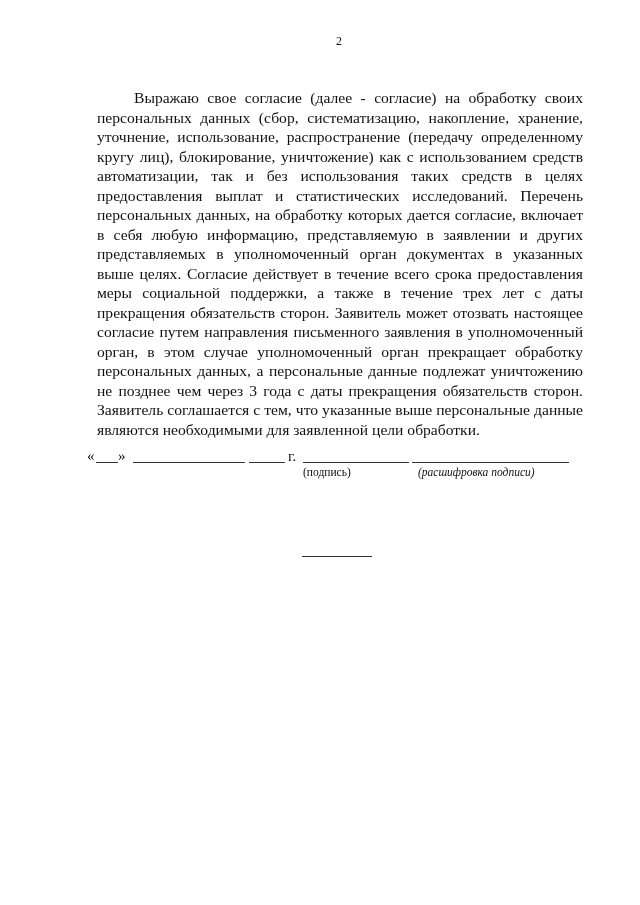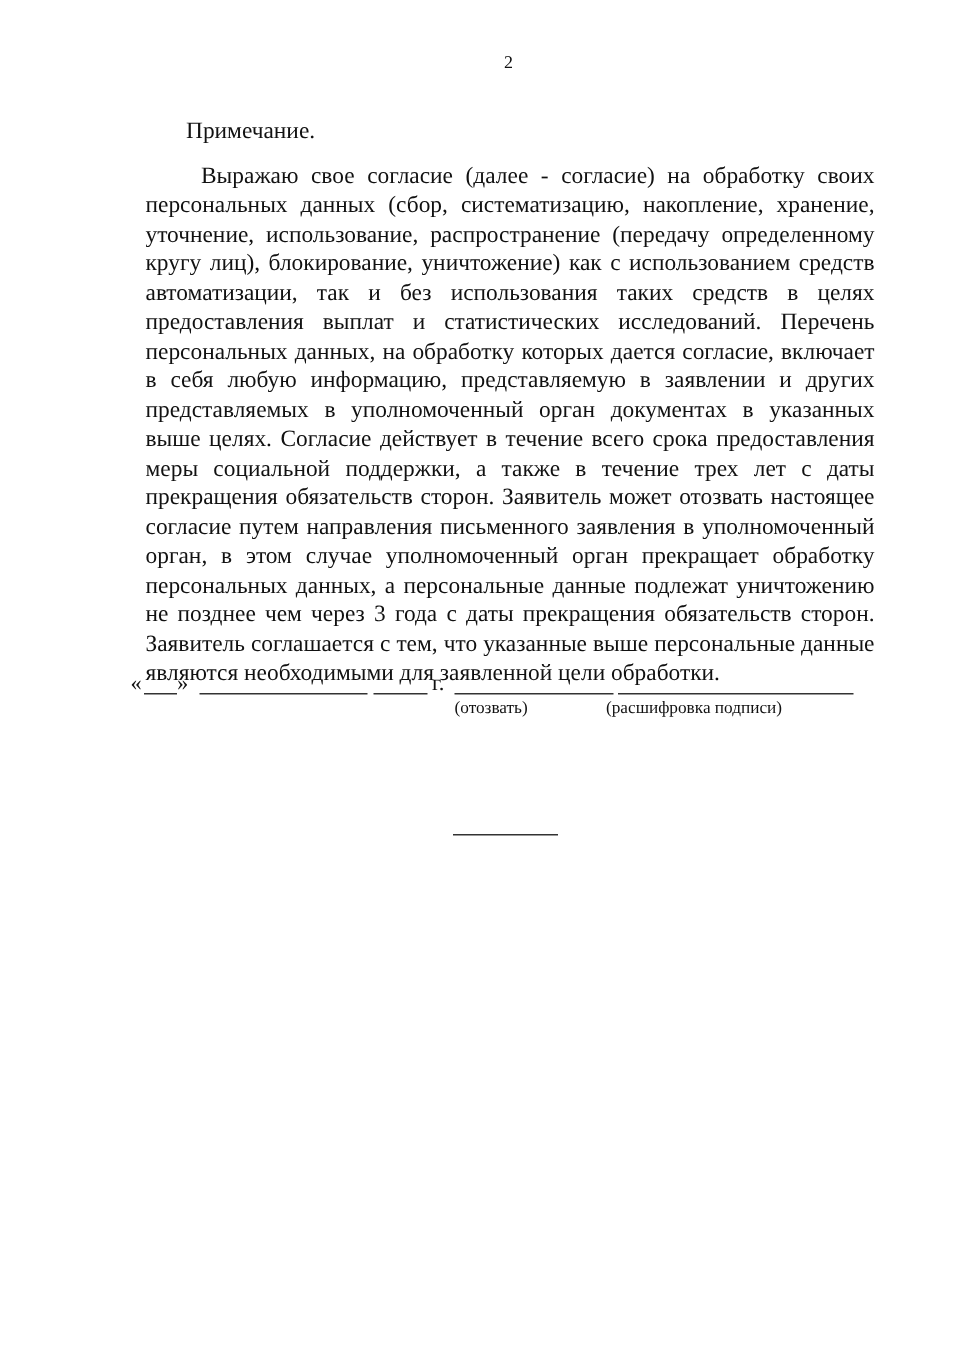--- a/index.html
+++ b/index.html
@@ -69,31 +69,30 @@
     width: 70px;
     border-bottom: 1px solid #333;
   }
 </style>
 </head>
 <body>
 
 <div class="page-number">2</div>
 
 <div class="note-block">
-  <p class="note-title">Примечание.</p>
   <p class="note-body">Выражаю свое согласие (далее - согласие) на обработку своих персональных данных (сбор, систематизацию, накопление, хранение, уточнение, использование, распространение (передачу определенному кругу лиц), блокирование, уничтожение) как с использованием средств автоматизации, так и без использования таких средств в целях предоставления выплат и статистических исследований. Перечень персональных данных, на обработку которых дается согласие, включает в себя любую информацию, представляемую в заявлении и других представляемых в уполномоченный орган документах в указанных выше целях. Согласие действует в течение всего срока предоставления меры социальной поддержки, а также в течение трех лет с даты прекращения обязательств сторон. Заявитель может отозвать настоящее согласие путем направления письменного заявления в уполномоченный орган, в этом случае уполномоченный орган прекращает обработку персональных данных, а персональные данные подлежат уничтожению не позднее чем через 3 года с даты прекращения обязательств сторон. Заявитель соглашается с тем, что указанные выше персональные данные являются необходимыми для заявленной цели обработки.</p>
 </div>
 
 <div class="signature-row">
   <span class="sig-item" style="left:0px;">«</span>
   <span class="line" style="left:9px; top:14px; width:22px;"></span>
   <span class="sig-item" style="left:31px;">»</span>
   <span class="line" style="left:46px; top:14px; width:112px;"></span>
   <span class="line" style="left:162px; top:14px; width:36px;"></span>
   <span class="sig-item" style="left:201px;">г.</span>
   <span class="line" style="left:216px; top:14px; width:106px;"></span>
   <span class="line" style="left:325px; top:14px; width:157px;"></span>
 </div>
 
-<span class="caption" style="left:303px;">(отозвать)</span>
-<span class="caption" style="left:404px;">(расшифровка подписи)</span>
+<span class="caption" style="left:303px;">(подпись)</span>
+<span class="caption" style="left:418px;font-style:italic;">(расшифровка подписи)</span>
 
 <div class="footer-rule"></div>
 
 </body></html>

